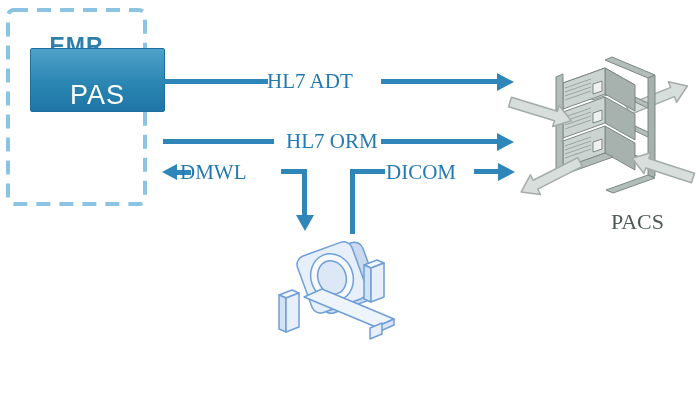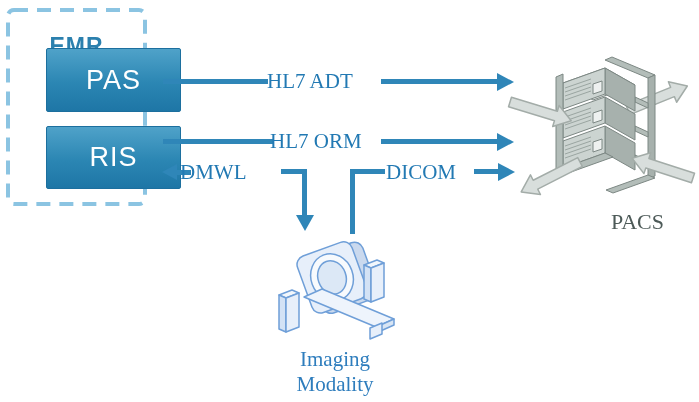--- a/index.html
+++ b/index.html
@@ -22,22 +22,22 @@
   
   .conn-label{
     position:absolute;font-family:"Liberation Serif",serif;
     font-size:21px;color:#2279b3;text-align:left;white-space:nowrap;
   }
   
   .sysbox{
     position:absolute;left:30px;width:133px;
     background:linear-gradient(180deg,#4fa2c9 0%,#2b86b3 55%,#1e76a6 100%);
     border:1px solid #1c6f9e;border-radius:2px;
-    display:flex;align-items:center;justify-content:center;
-    color:#ffffff;font-size:27px;letter-spacing:1px;margin-left:16px;
+    display:flex;align-items:flex-end;justify-content:center;
+    color:#ffffff;font-size:27px;letter-spacing:1px;
   }
   .emr-label{
     position:absolute;left:6px;top:17px;width:141px;text-align:center;
     font-size:23px;font-weight:bold;color:#2b80ae;letter-spacing:1px;margin-top:16px;
   }
   .pacs-label{
     position:absolute;left:552px;top:209px;width:112px;text-align:right;
     font-family:"Liberation Serif",serif;font-size:22px;color:#4d5a58;
   }
   .modality-label{
@@ -53,34 +53,31 @@
 
   <svg class="icon-abs" style="left:6px;top:8px;" width="141" height="198">
     <rect x="2" y="2" width="137" height="194" rx="6" fill="none" stroke="#8bc4e2" stroke-width="4" stroke-dasharray="14 9"></rect>
   </svg>
   <div class="emr-label">EMR</div>
 
   <div class="sysbox" style="top:48px;height:62px;">
     <span>PAS</span>
   </div>
 
-  <div class="sysbox" style="top:126px;height:61px;">
-    <span>RIS</span>
-  </div>
 
   <div>
     <div class="hline" style="left:163px;top:79px;width:105px;"></div>
     <div class="conn-label" style="left:267px;top:69px;width:112px;">HL7 ADT</div>
     <div class="hline" style="left:381px;top:79px;width:117px;"></div>
     <div class="arr-right" style="left:497px;top:73px;"></div>
   </div>
 
   <div>
     <div class="hline" style="left:163px;top:139px;width:111px;"></div>
-    <div class="conn-label" style="left:270px;top:129px;width:112px;">HL7 ORM</div>
+    <div class="conn-label" style="left:286px;top:129px;width:112px;">HL7 ORM</div>
     <div class="hline" style="left:381px;top:139px;width:117px;"></div>
     <div class="arr-right" style="left:497px;top:133px;"></div>
   </div>
 
   <div>
     <div class="arr-left" style="left:162px;top:164px;"></div>
     <div class="hline" style="left:175px;top:170px;width:16px;"></div>
     <div class="conn-label" style="left:180px;top:160px;width:88px;">DMWL</div>
     <div class="hline" style="left:281px;top:169px;width:26px;"></div>
     <div class="vline" style="left:302px;top:169px;height:47px;"></div>
@@ -175,18 +172,14 @@
 
       <polygon points="3,64 16,59 23,62 10,67" fill="#f2f7fc"></polygon>
       <polygon points="3,64 10,67 10,101 3,98" fill="#d3e2f5"></polygon>
       <polygon points="10,67 23,62 23,96 10,101" fill="#e7effa"></polygon>
 
       <polygon points="28,66 46,58 118,88 100,96" fill="#eef4fc"></polygon>
       <polygon points="100,96 118,88 118,94 100,102" fill="#d8e5f4"></polygon>
       <polygon points="94,97 106,92 106,103 94,108" fill="#e7effa"></polygon>
     </g>
   </svg>
-  <div class="modality-label">
-    <div>Imaging</div>
-    <div>Modality</div>
-  </div>
 
 </div>
 
 </body></html>

